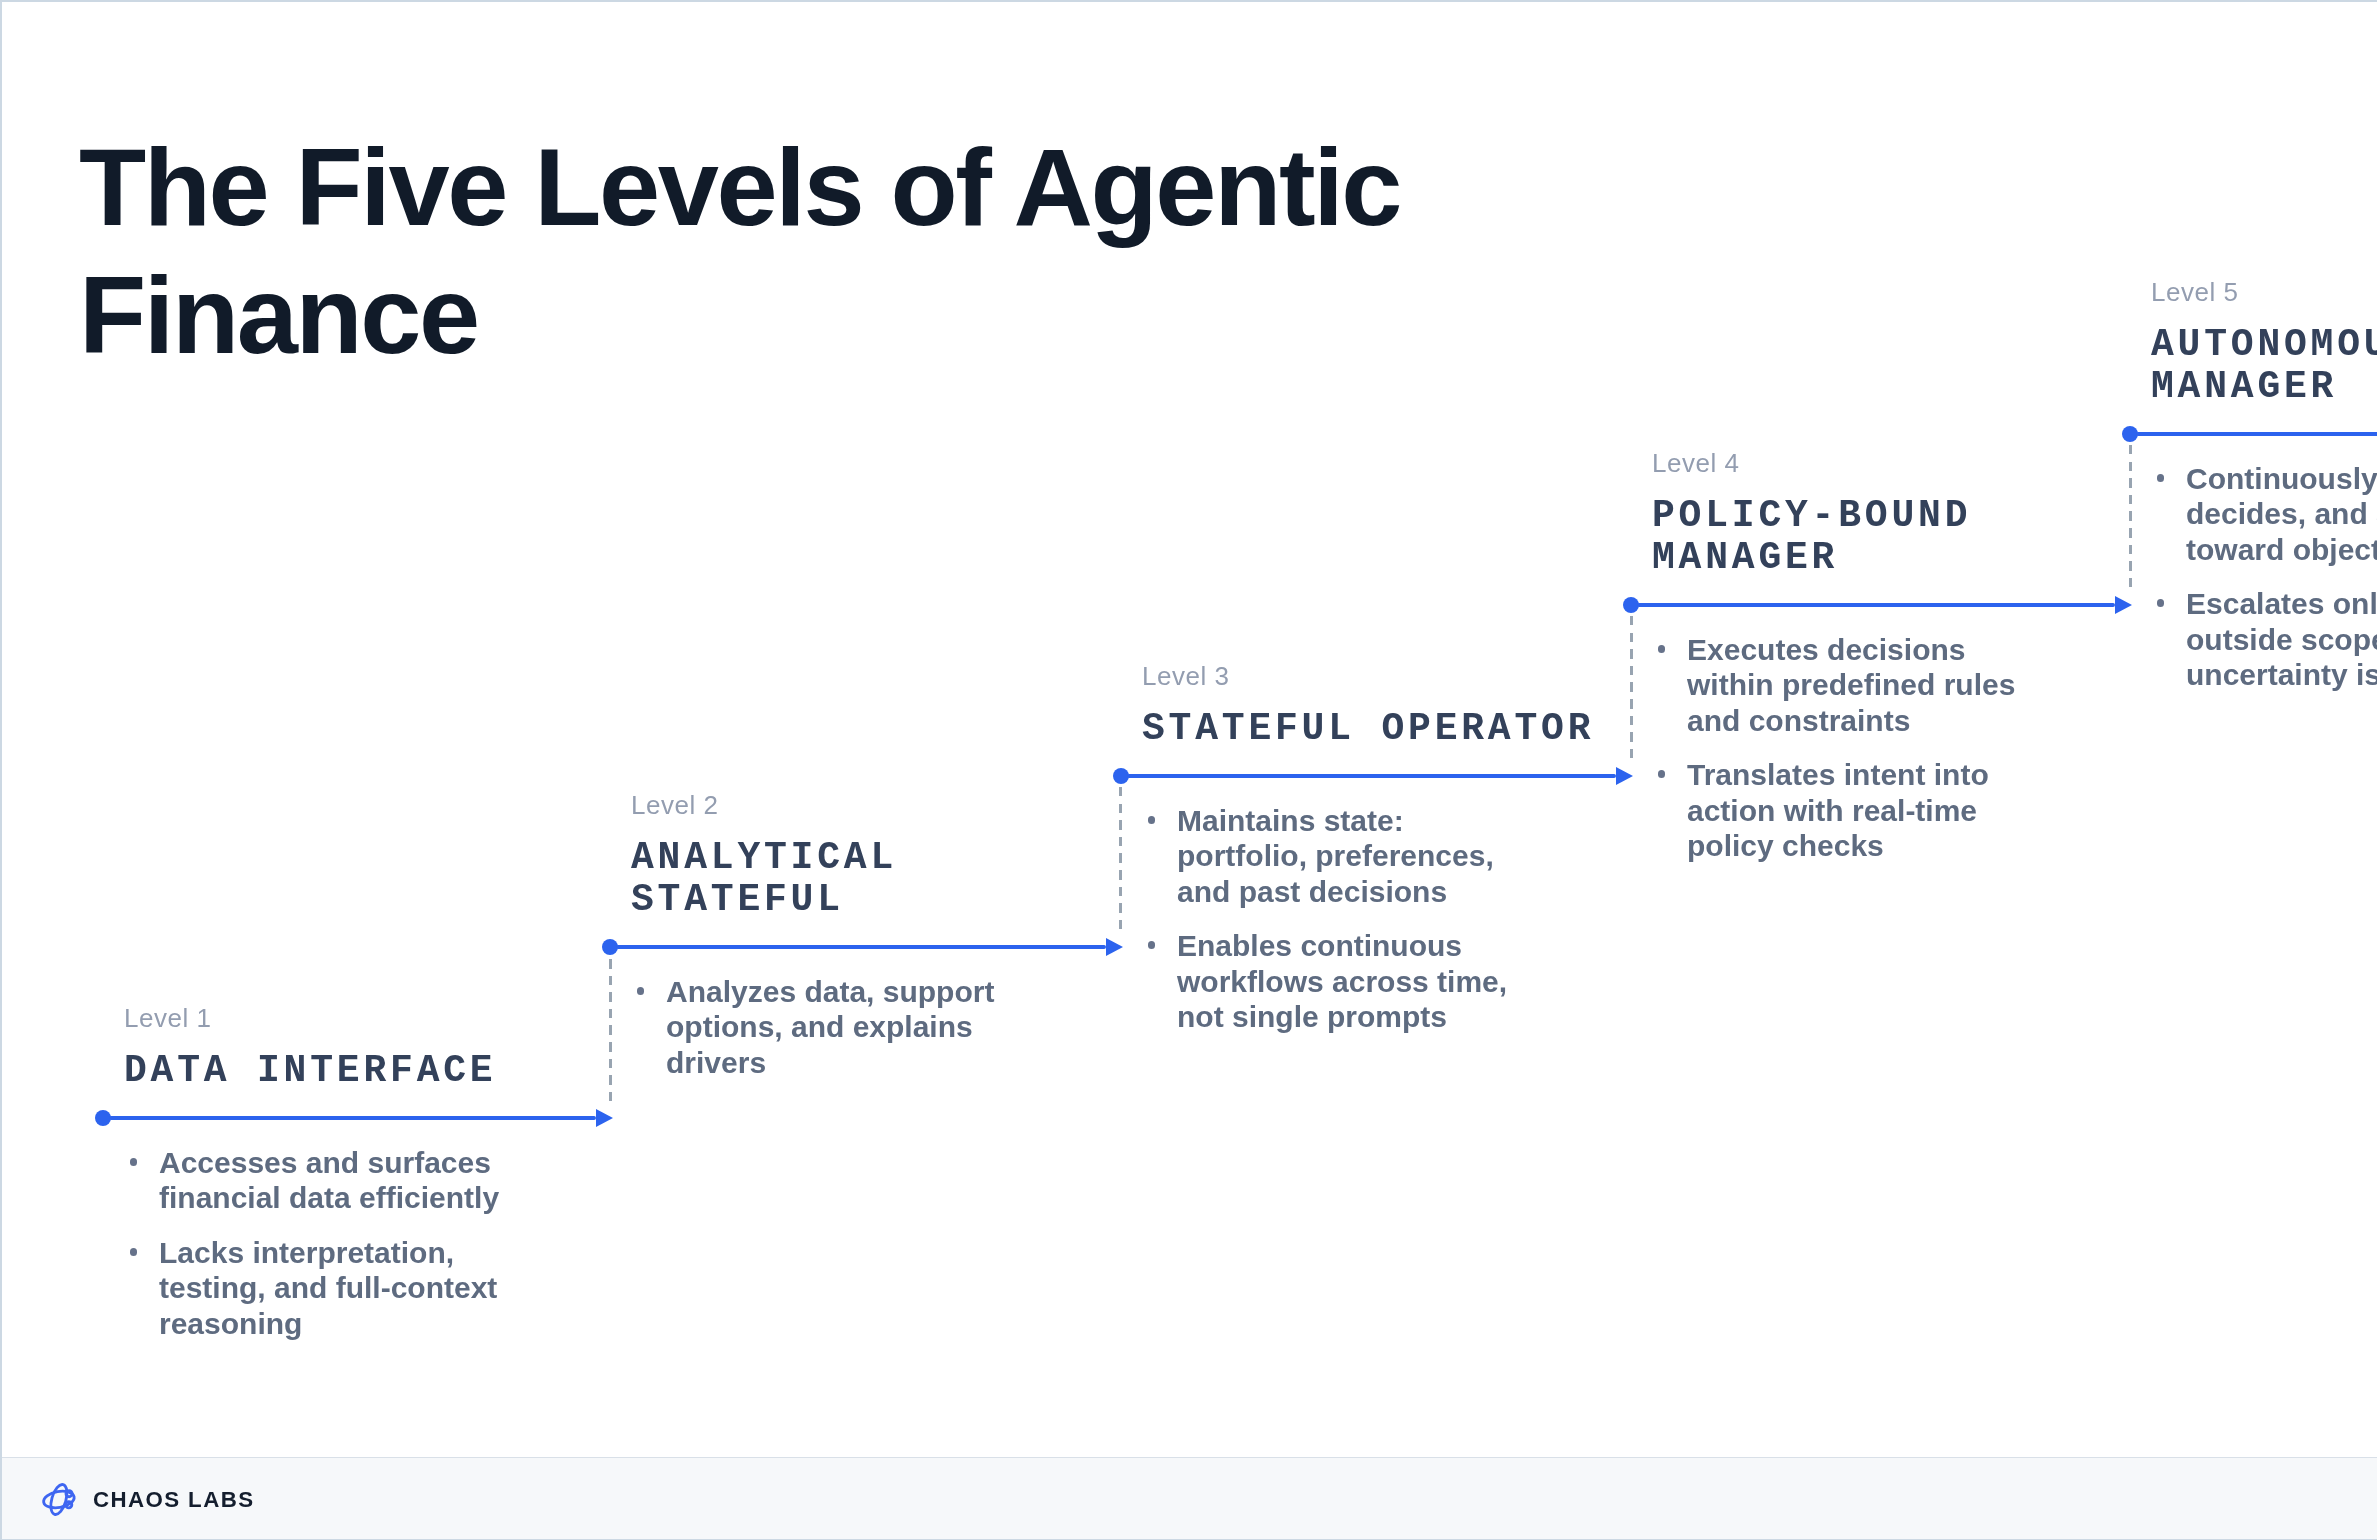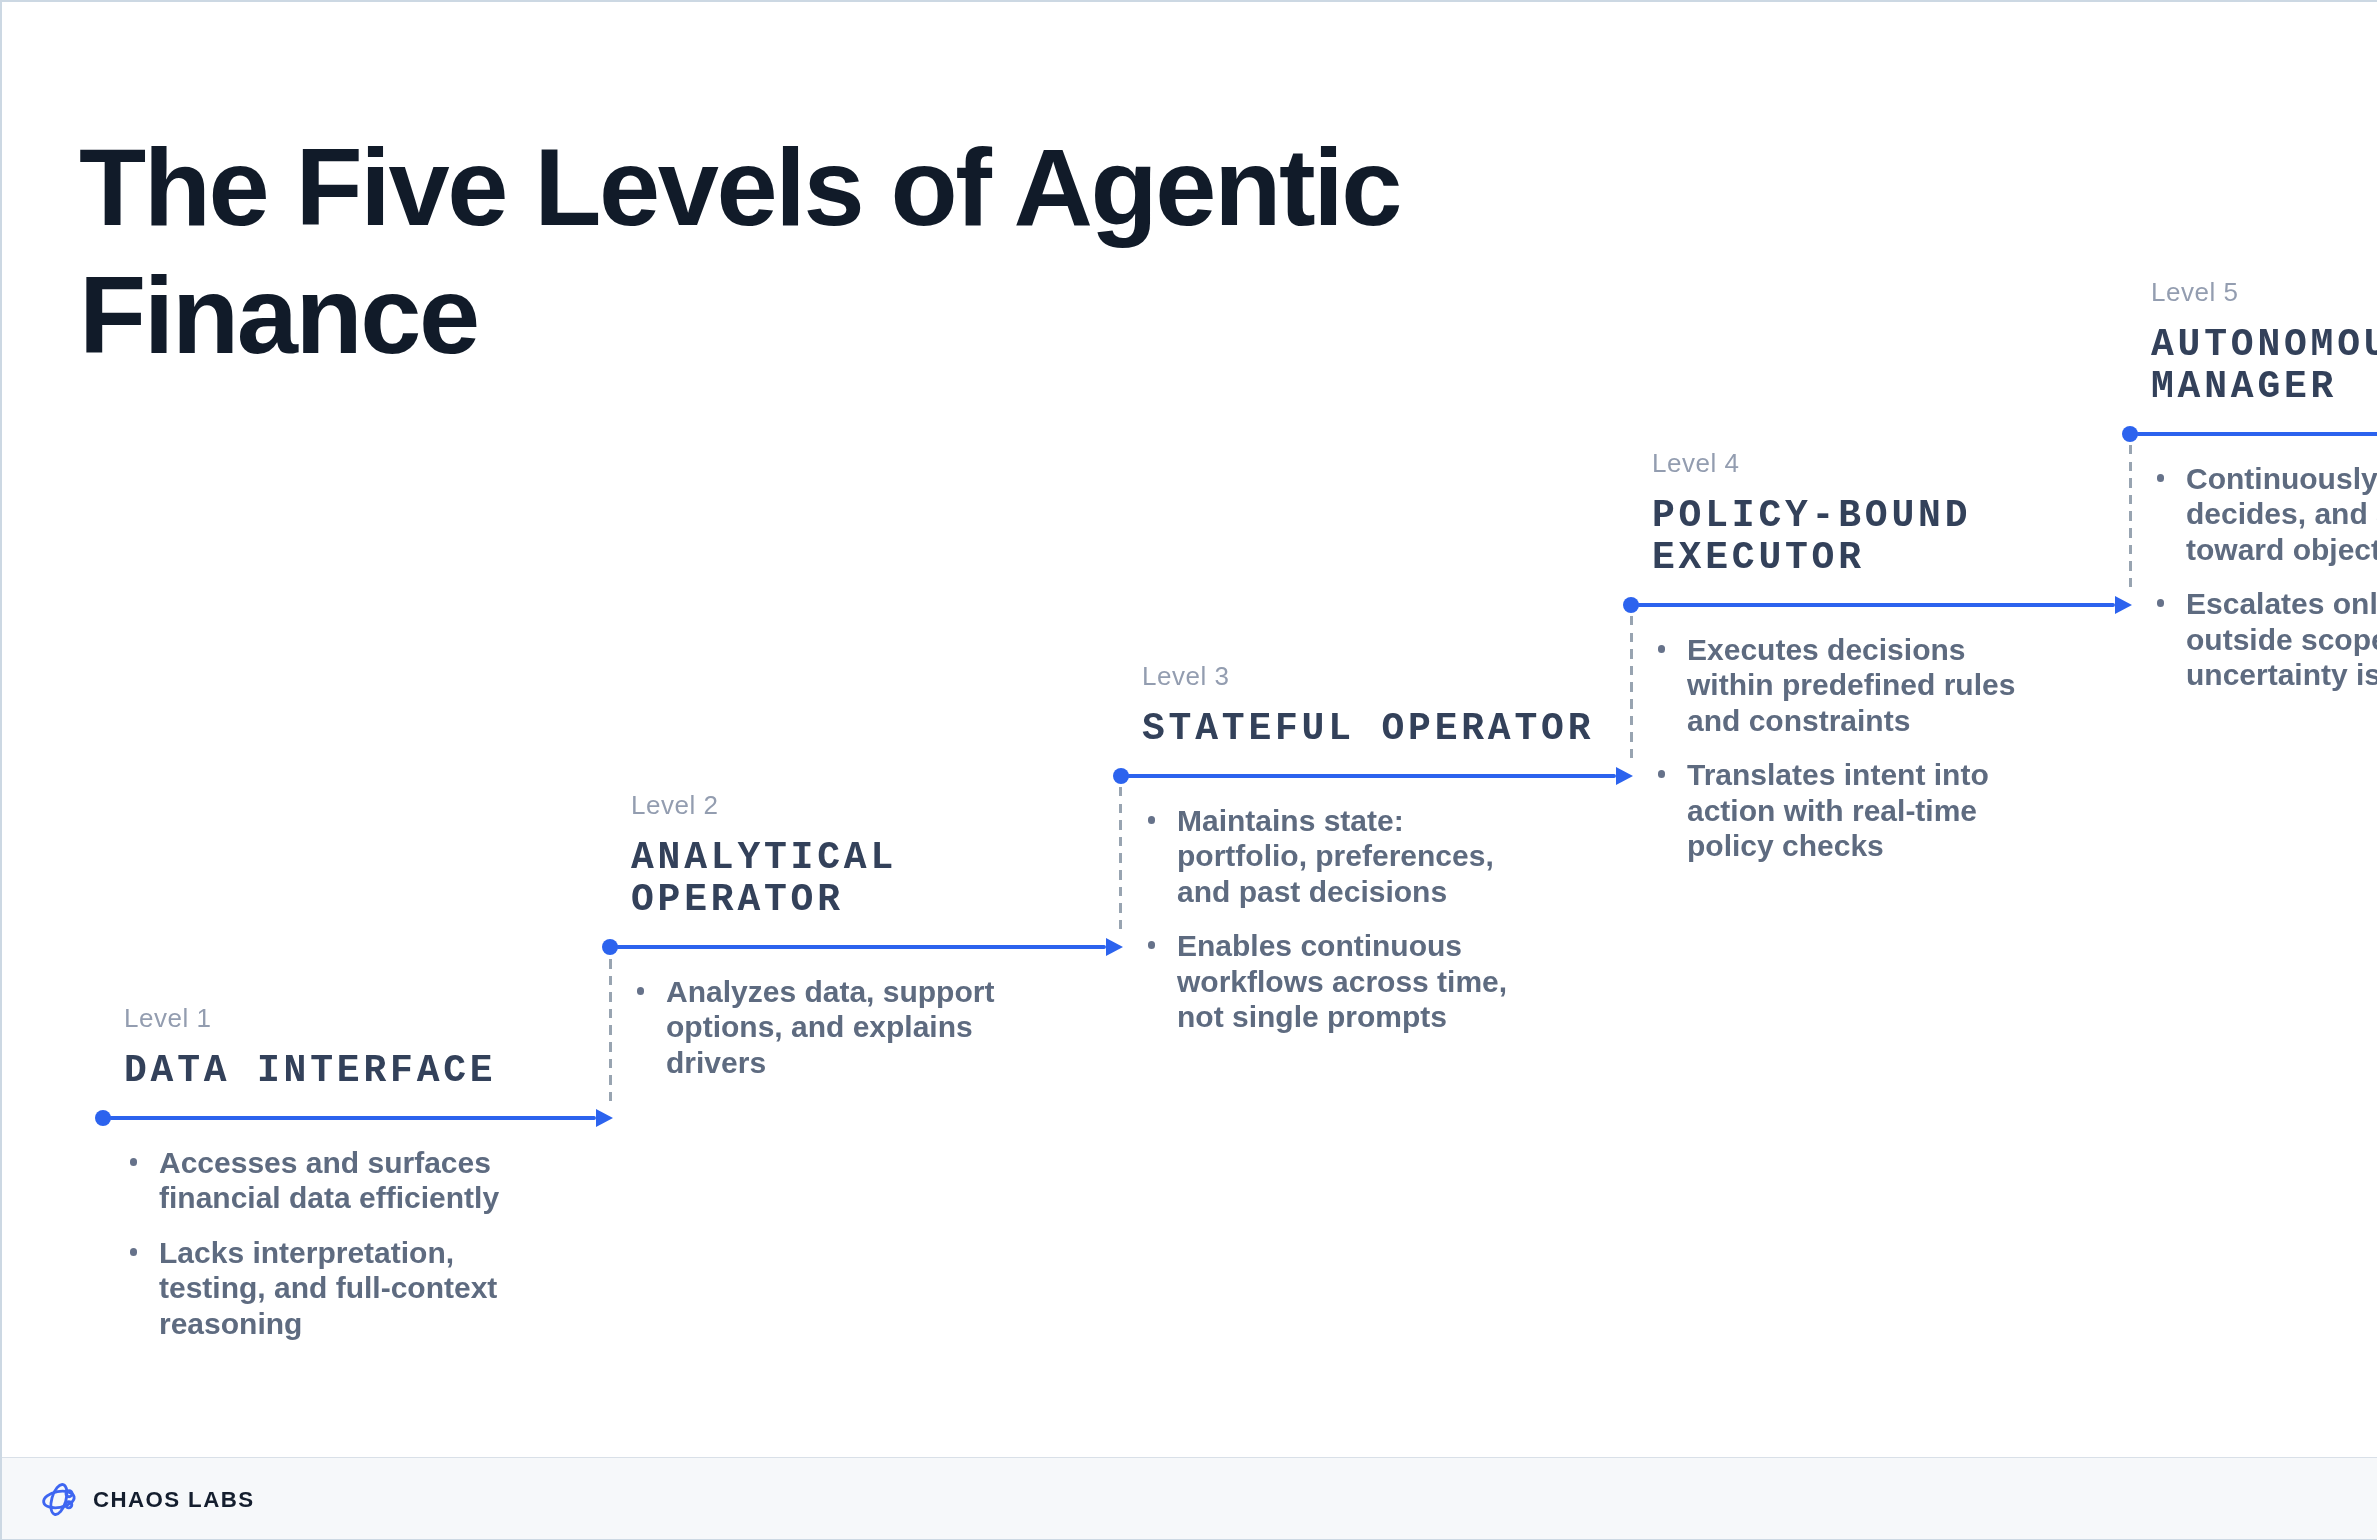--- a/index.html
+++ b/index.html
@@ -102,21 +102,21 @@
     <div class="arrow-head"></div>
     <ul class="lvl-bullets">
       <li>Accesses and surfaces financial data efficiently</li>
       <li>Lacks interpretation, testing, and full-context reasoning</li>
     </ul>
   </div>
 
   <div class="level lvl-2">
     <div class="lvl-top">
       <div class="lvl-label">Level 2</div>
-      <div class="lvl-heading">ANALYTICAL OPERATOR</div>
+      <div class="lvl-heading">ANALYTICAL STATEFUL</div>
     </div>
     <div class="arrow-dot"></div>
     <div class="arrow-line"></div>
     <div class="arrow-head"></div>
     <ul class="lvl-bullets">
       <li>Analyzes data, support options, and explains drivers</li>
     </ul>
   </div>
 
   <div class="level lvl-3">
@@ -129,21 +129,21 @@
     <div class="arrow-head"></div>
     <ul class="lvl-bullets">
       <li>Maintains state: portfolio, preferences, and past decisions</li>
       <li>Enables continuous workflows across time, not single prompts</li>
     </ul>
   </div>
 
   <div class="level lvl-4">
     <div class="lvl-top narrow">
       <div class="lvl-label">Level 4</div>
-      <div class="lvl-heading">POLICY-BOUND EXECUTOR</div>
+      <div class="lvl-heading">POLICY-BOUND MANAGER</div>
     </div>
     <div class="arrow-dot"></div>
     <div class="arrow-line"></div>
     <div class="arrow-head"></div>
     <ul class="lvl-bullets">
       <li>Executes decisions within predefined rules and constraints</li>
       <li>Translates intent into action with real-time policy checks</li>
     </ul>
   </div>
 

